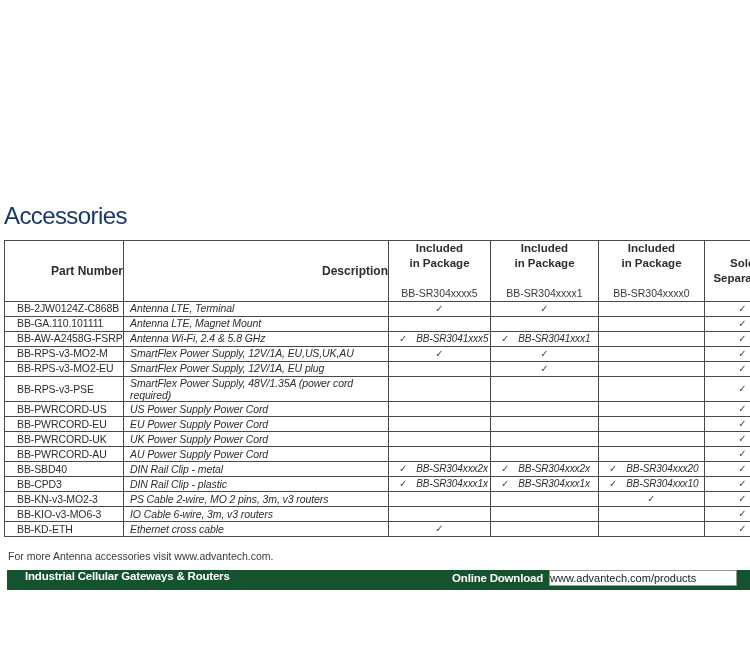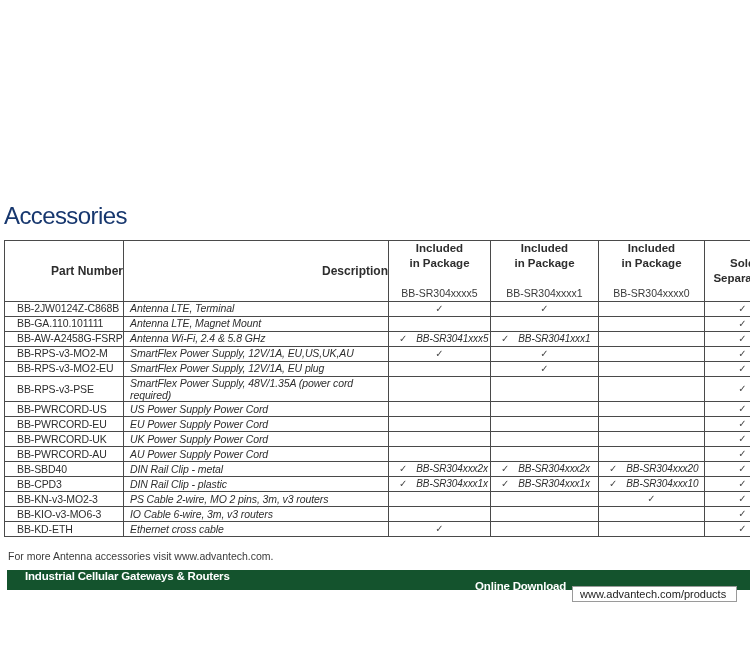--- a/index.html
+++ b/index.html
@@ -32,23 +32,23 @@
 
   .footnote { position:absolute; left:8px; top:550px; font-size:10.5px; color:#3a3a3a; }
 
   .footer-bar { position:absolute; left:7px; top:570px; width:743px; height:20px;
                 background:#14532d; display:flex; align-items:flex-start; }
   .footer-left { color:#ffffff; font-weight:bold; font-size:11.5px; padding-left:18px;
                  letter-spacing:-0.2px; }
   .footer-right { margin-left:auto; display:flex; align-items:center; }
   .dl-label { color:#ffffff; font-weight:bold; font-size:11.5px; margin-right:6px;
               letter-spacing:-0.2px; }
-  .url-box { width:165px; height:16px; background:#ffffff; border:1px solid #9a9a9a;
-             display:flex; align-items:center; padding-left:7px; margin-right:13px;
-             font-size:11px; color:#222222;margin-top:16px; }
+  .url-box { width:188px; height:16px; background:#ffffff; border:1px solid #9a9a9a;
+             display:flex; align-items:center; margin-right:13px;
+             font-size:11px; color:#222222; }
 </style>
 </head>
 <body>
 
 <h1 class="page-title">Accessories</h1>
 
 <div class="table-wrap">
   <table>
     <colgroup>
       <col style="width:119px">

